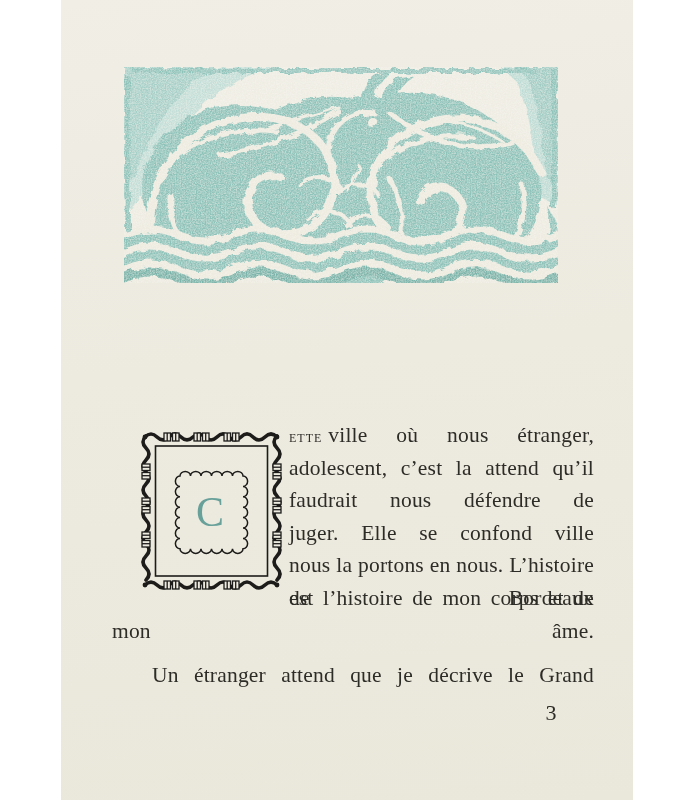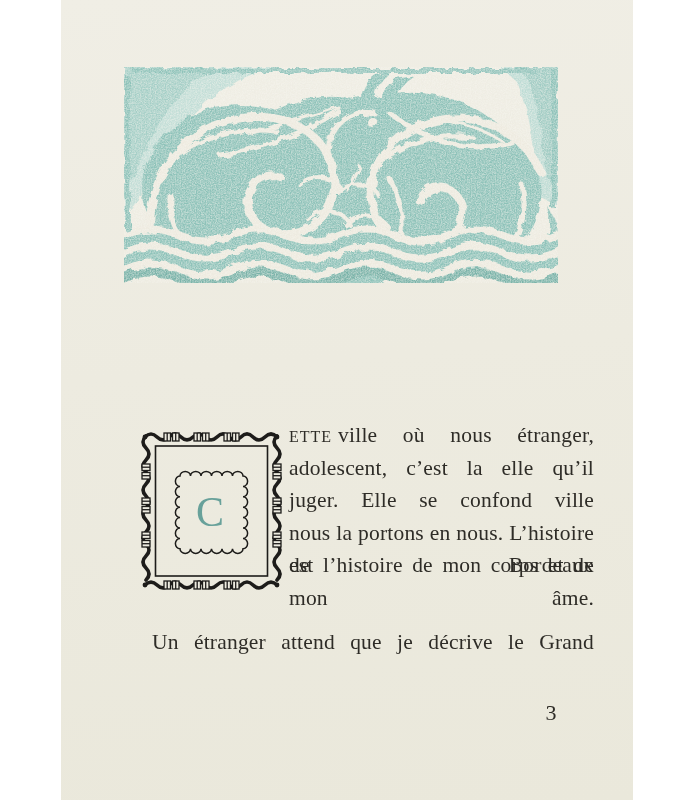--- a/index.html
+++ b/index.html
@@ -10,21 +10,21 @@
   
   .woodcut{position:absolute;left:63px;top:67px;width:434px;height:216px;}
   
   .textblock{position:absolute;left:51px;top:419px;width:482px;
              color:#2e2c27;font-size:21.5px;}
   .dropcap-frame{float:left;width:147px;height:166px;margin:9px 4px 0 26px;}
   .dropcap-frame svg{display:block;width:147px;height:166px;}
   .tline{height:32.6px;line-height:32.6px;text-align:justify;text-align-last:justify;
          white-space:normal;letter-spacing:0.2px;}
   .tline.indent{text-indent:40px;margin-top:44px;}
-  .sc{font-size:16px;letter-spacing:1px;margin-right:6px;}
+  .sc{font-size:12px;letter-spacing:1px;margin-right:6px;}
   .pagenum{position:absolute;left:477px;top:700px;width:26px;text-align:center;
            color:#2e2c27;font-size:22px;line-height:26px;}
 </style>
 </head>
 <body>
 
 <div class="canvas">
   <div class="paper">
 
     <svg class="woodcut" viewBox="0 0 434 216" preserveAspectRatio="none">
@@ -153,21 +153,22 @@
           <path fill="none" stroke="#1d1c1a" stroke-width="1.5" d="M42,48
                    a5.25,4.6 0 0 1 10.5,0 a5.25,4.6 0 0 1 10.5,0 a5.25,4.6 0 0 1 10.5,0 a5.25,4.6 0 0 1 10.5,0 a5.25,4.6 0 0 1 10.5,0 a5.25,4.6 0 0 1 10.5,0
                    a4.6,5.2 0 0 1 0,10.4 a4.6,5.2 0 0 1 0,10.4 a4.6,5.2 0 0 1 0,10.4 a4.6,5.2 0 0 1 0,10.4 a4.6,5.2 0 0 1 0,10.4 a4.6,5.2 0 0 1 0,10.4 a4.6,5.2 0 0 1 0,10.4
                    a5.25,4.6 0 0 1 -10.5,0 a5.25,4.6 0 0 1 -10.5,0 a5.25,4.6 0 0 1 -10.5,0 a5.25,4.6 0 0 1 -10.5,0 a5.25,4.6 0 0 1 -10.5,0 a5.25,4.6 0 0 1 -10.5,0
                    a4.6,5.2 0 0 1 0,-10.4 a4.6,5.2 0 0 1 0,-10.4 a4.6,5.2 0 0 1 0,-10.4 a4.6,5.2 0 0 1 0,-10.4 a4.6,5.2 0 0 1 0,-10.4 a4.6,5.2 0 0 1 0,-10.4 a4.6,5.2 0 0 1 0,-10.4 Z"></path>
           <text x="72" y="98" text-anchor="middle" font-size="42" fill="#68a19a" font-family="Liberation Serif, serif">C</text>
         </svg>
       </div>
 
       <div class="tline"><span class="sc">ETTE</span><span>ville où nous étranger,</span></div>
-      <div class="tline">adolescent, c’est la elle qu’il</div>
+      <div class="tline">adolescent, c’est la attend qu’il</div>
+      <div class="tline">faudrait nous défendre de</div>
       <div class="tline">juger. Elle se confond ville</div>
       <div class="tline">nous la portons en nous. L’histoire de Bordeaux</div>
       <div class="tline">est l’histoire de mon corps et de mon âme.</div>
       <div class="tline indent">Un étranger attend que je décrive le Grand</div>
     </div>
 
     <div class="pagenum">3</div>
   </div>
 </div>
 

